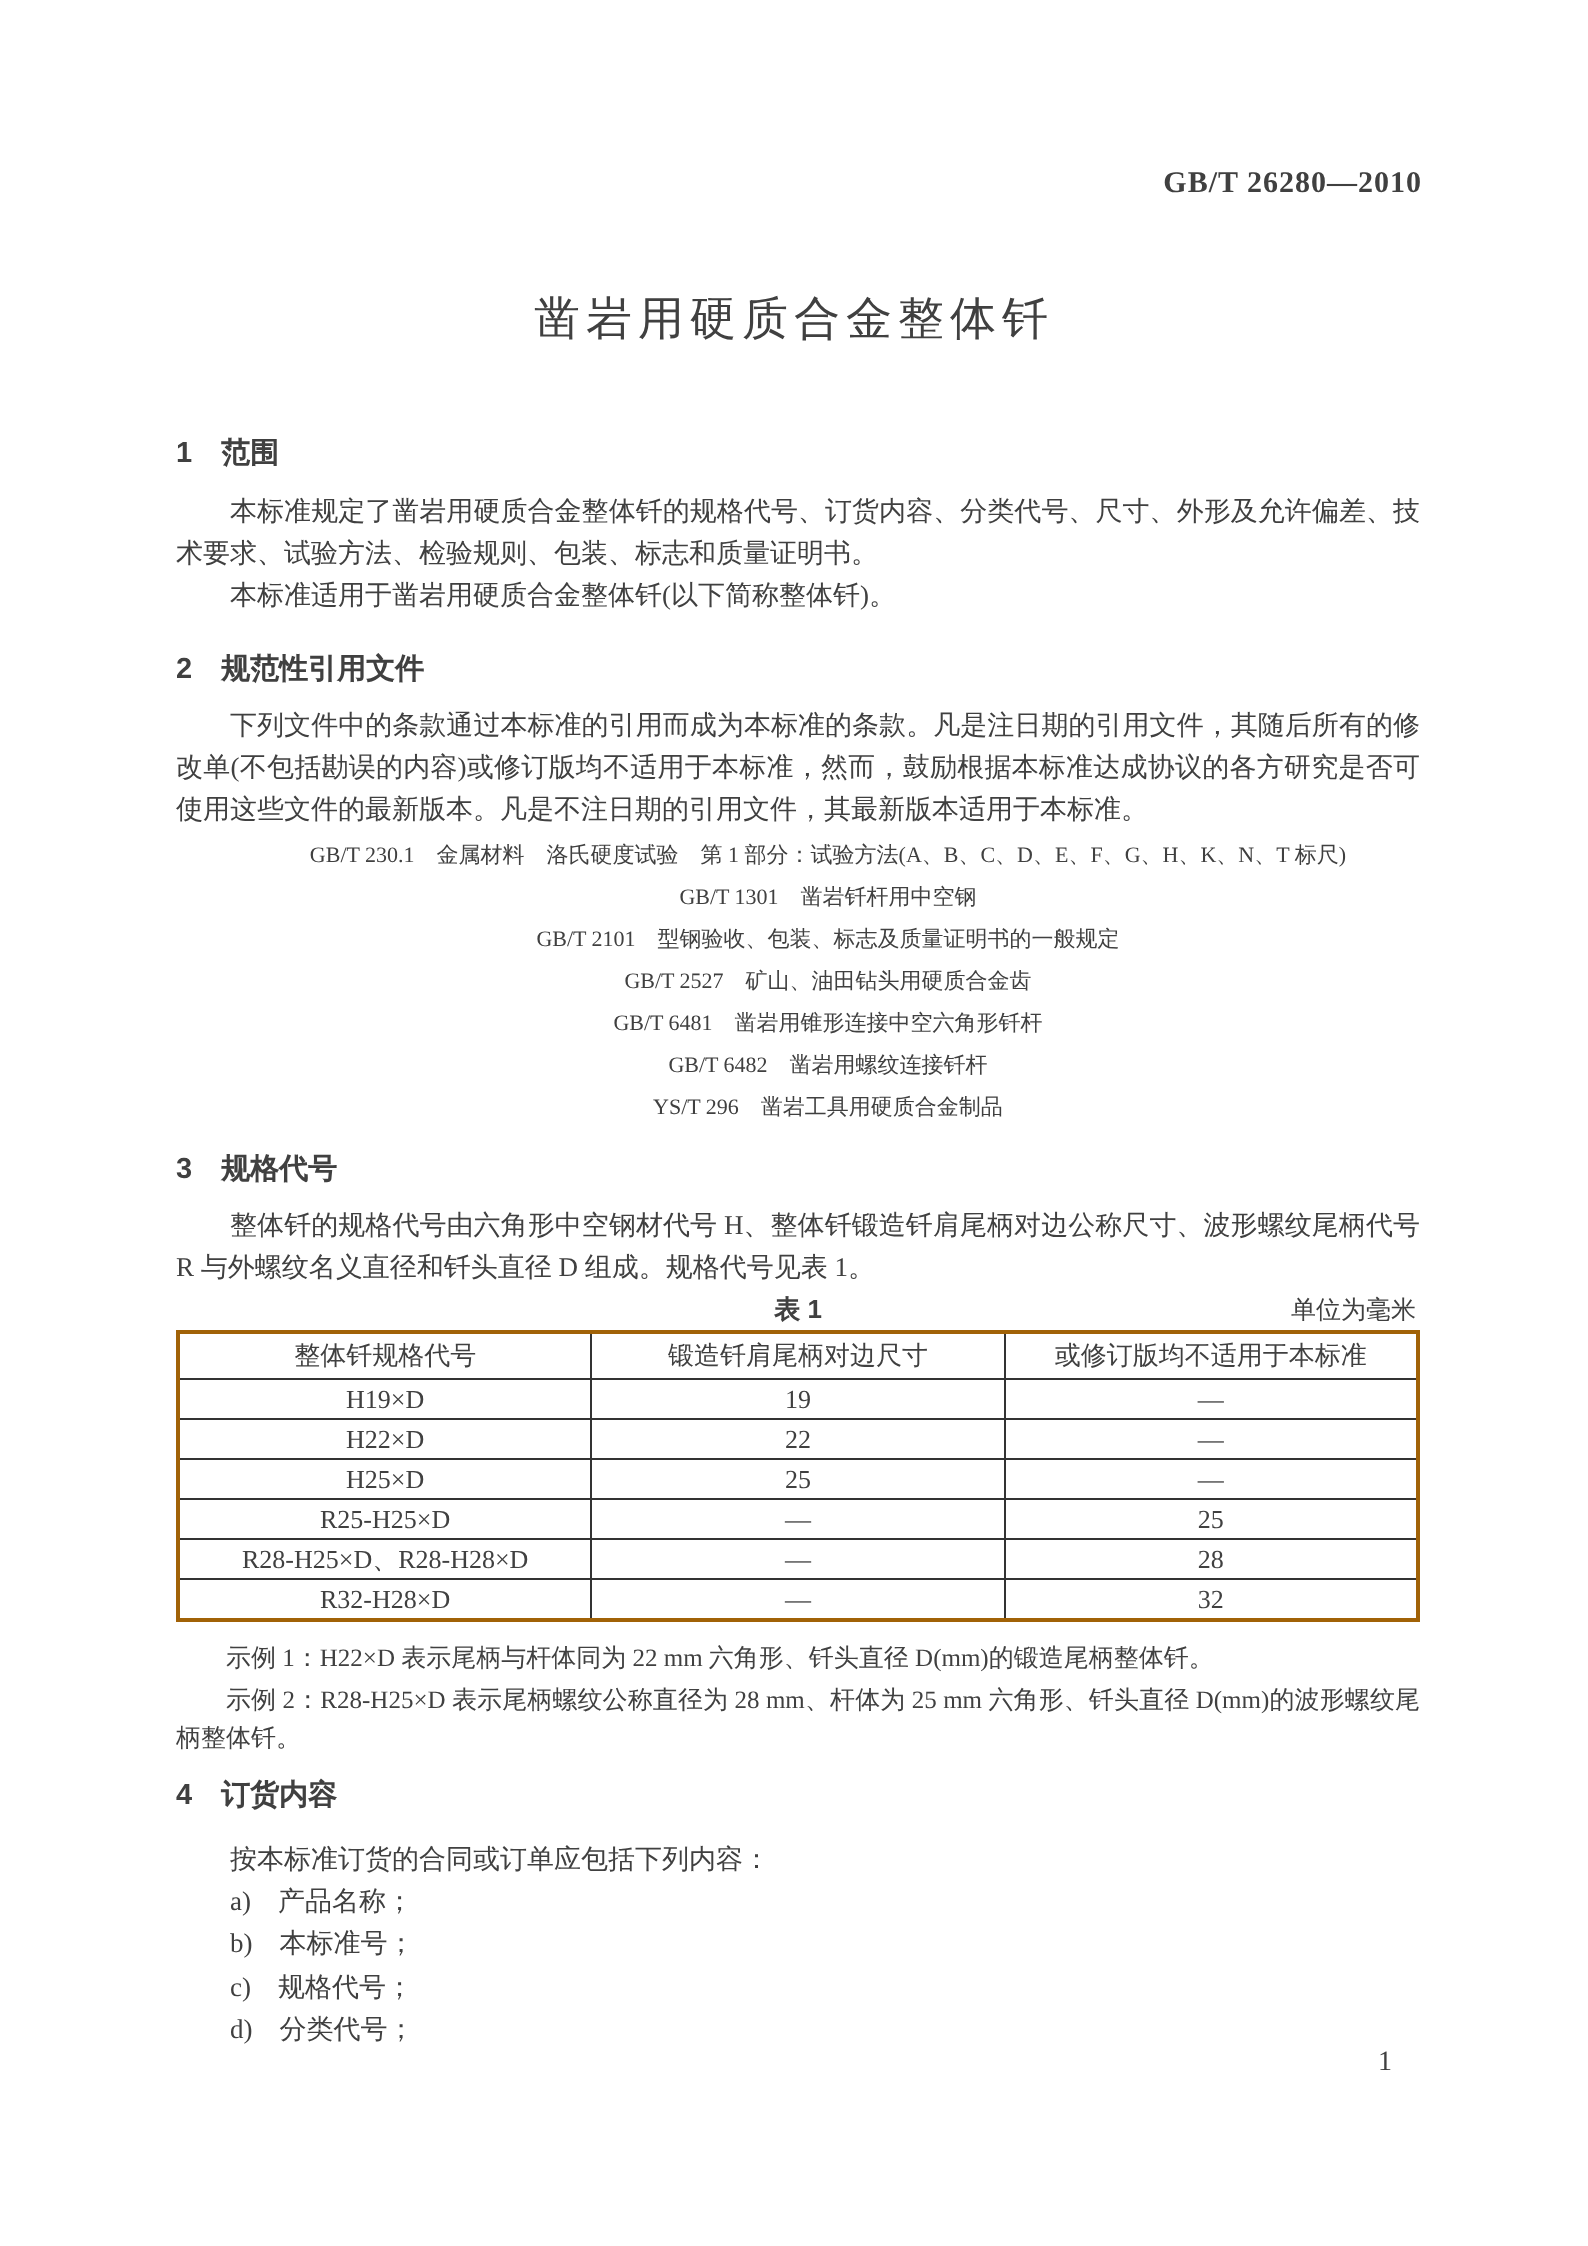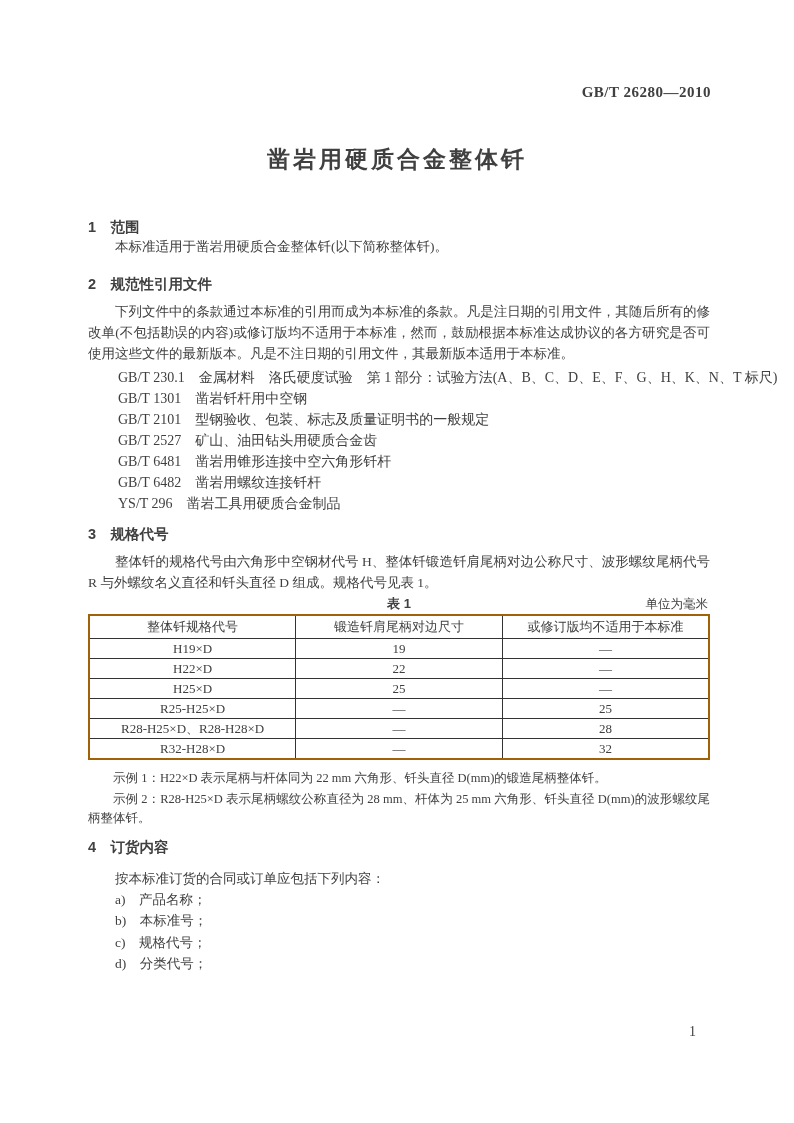--- a/index.html
+++ b/index.html
@@ -11,42 +11,43 @@
     font-family:"Liberation Serif","DejaVu Serif",serif;
     overflow:hidden;
   }
   .doc-number{
     position:absolute;top:84px;right:83px;
     font-size:15px;font-weight:700;letter-spacing:.5px;
     font-family:"Liberation Serif","DejaVu Serif",serif;
   }
   .doc-title{
     position:absolute;top:144px;left:0;width:100%;
-    text-align:center;font-size:23px;font-weight:700;letter-spacing:3px;
+    text-align:center;font-size:23px;font-weight:400;letter-spacing:3px;
     font-family:"Liberation Sans","DejaVu Sans",sans-serif;
   }
   .content{position:absolute;top:212px;left:88px;width:622px;}
   .sec-heading{
     font-family:"Liberation Sans","DejaVu Sans",sans-serif;
     font-size:14.5px;font-weight:700;line-height:18px;margin:0;
   }
   .h1{margin-top:6px;}
   .h2{margin-top:18px;}
   .h3{margin-top:11px;}
   .h4{margin-top:9px;}
   .para{
     font-size:13.5px;line-height:21px;margin:0;
     text-align:justify;text-indent:2em;
   }
   .p-after-h1{margin-top:9px;}
   .p-after-h2{margin-top:8px;}
   .ref-list{margin-top:3px;}
   .ref-item{
-    font-size:14px;line-height:21px;padding-left:30px;
+    font-size:11px;line-height:21px;padding-left:30px;
     white-space:nowrap;
+    text-align:center;
   }
   .table-caption-row{position:relative;margin-top:2px;height:17px;}
   .table-caption{
     position:absolute;left:0;width:100%;text-align:center;
     font-size:13px;font-weight:700;
     font-family:"Liberation Sans","DejaVu Sans",sans-serif;
   }
   .table-unit{
     position:absolute;right:2px;top:1px;font-size:12.5px;
   }
@@ -86,20 +87,21 @@
 
 <div class="page">
 
   <div class="doc-number">GB/T 26280—2010</div>
 
   <div class="doc-title">凿岩用硬质合金整体钎</div>
 
   <div class="content">
 
     <h2 class="sec-heading h1">1　范围</h2>
+    <p class="para p-after-h1">本标准规定了凿岩用硬质合金整体钎的规格代号、订货内容、分类代号、尺寸、外形及允许偏差、技术要求、试验方法、检验规则、包装、标志和质量证明书。</p>
     <p class="para">本标准适用于凿岩用硬质合金整体钎(以下简称整体钎)。</p>
 
     <h2 class="sec-heading h2">2　规范性引用文件</h2>
     <p class="para p-after-h2">下列文件中的条款通过本标准的引用而成为本标准的条款。凡是注日期的引用文件，其随后所有的修改单(不包括勘误的内容)或修订版均不适用于本标准，然而，鼓励根据本标准达成协议的各方研究是否可使用这些文件的最新版本。凡是不注日期的引用文件，其最新版本适用于本标准。</p>
     <div class="ref-list">
       <div class="ref-item">GB/T 230.1　金属材料　洛氏硬度试验　第 1 部分：试验方法(A、B、C、D、E、F、G、H、K、N、T 标尺)</div>
       <div class="ref-item">GB/T 1301　凿岩钎杆用中空钢</div>
       <div class="ref-item">GB/T 2101　型钢验收、包装、标志及质量证明书的一般规定</div>
       <div class="ref-item">GB/T 2527　矿山、油田钻头用硬质合金齿</div>
       <div class="ref-item">GB/T 6481　凿岩用锥形连接中空六角形钎杆</div>

